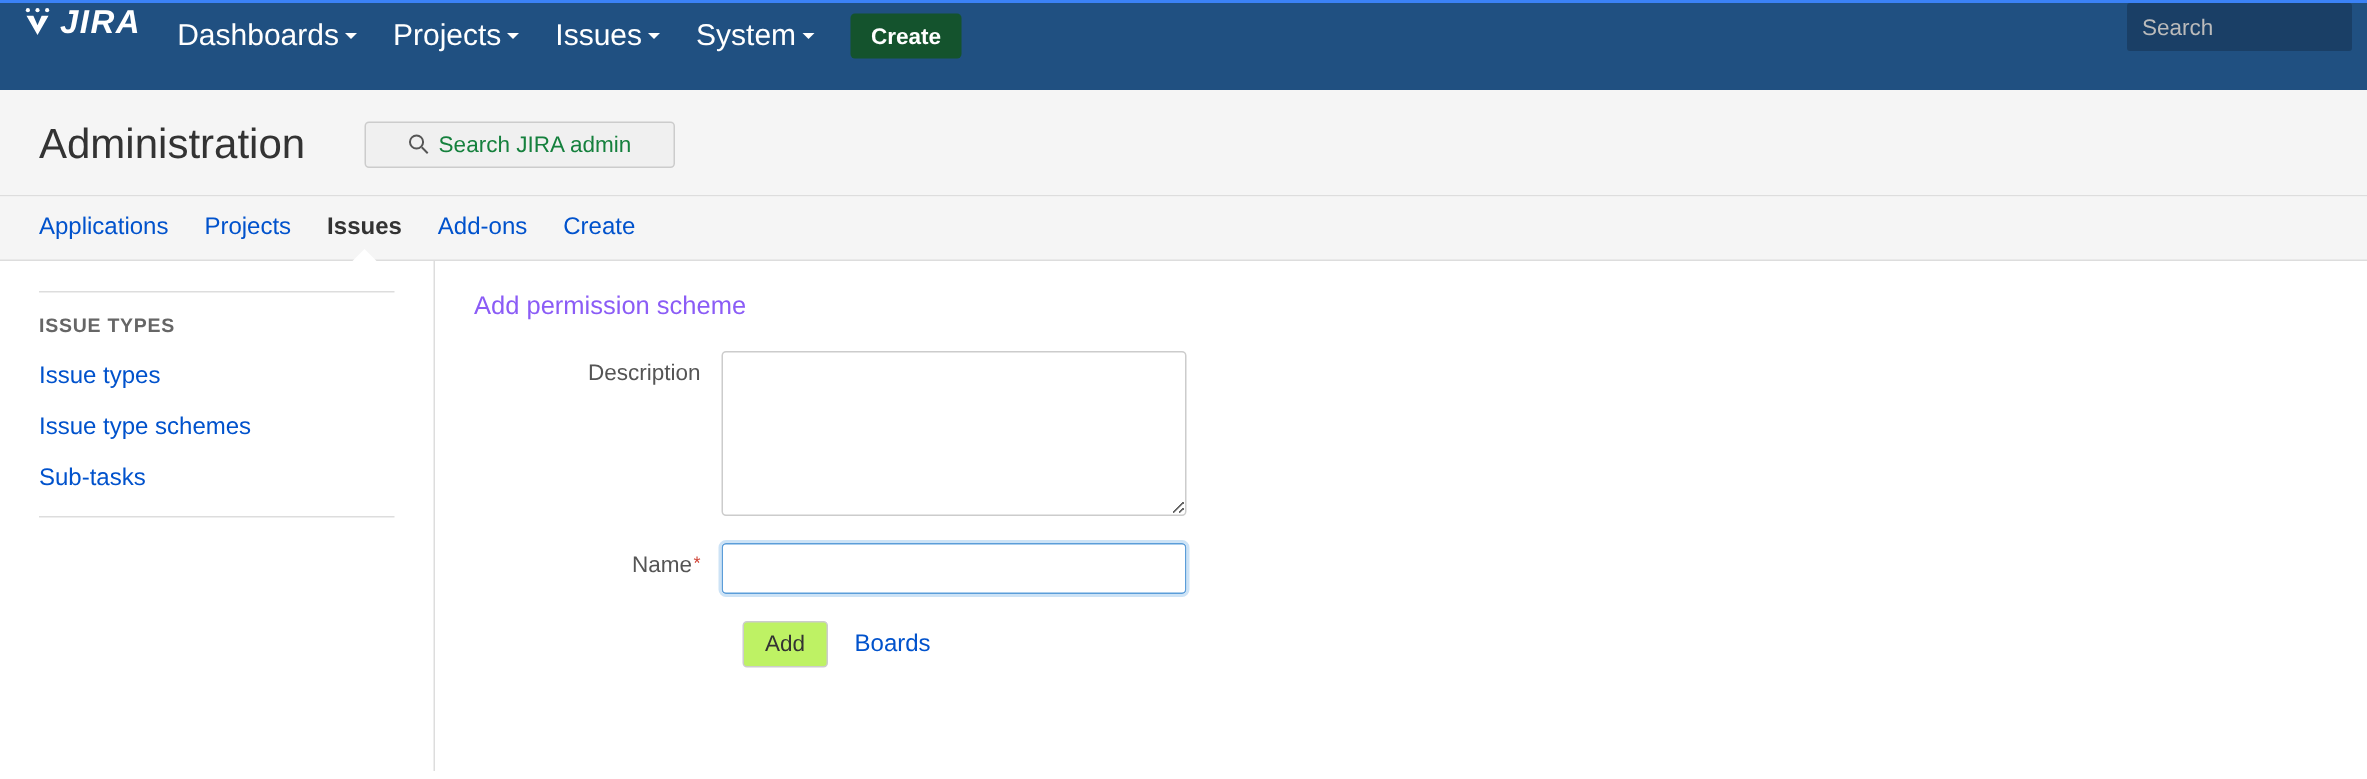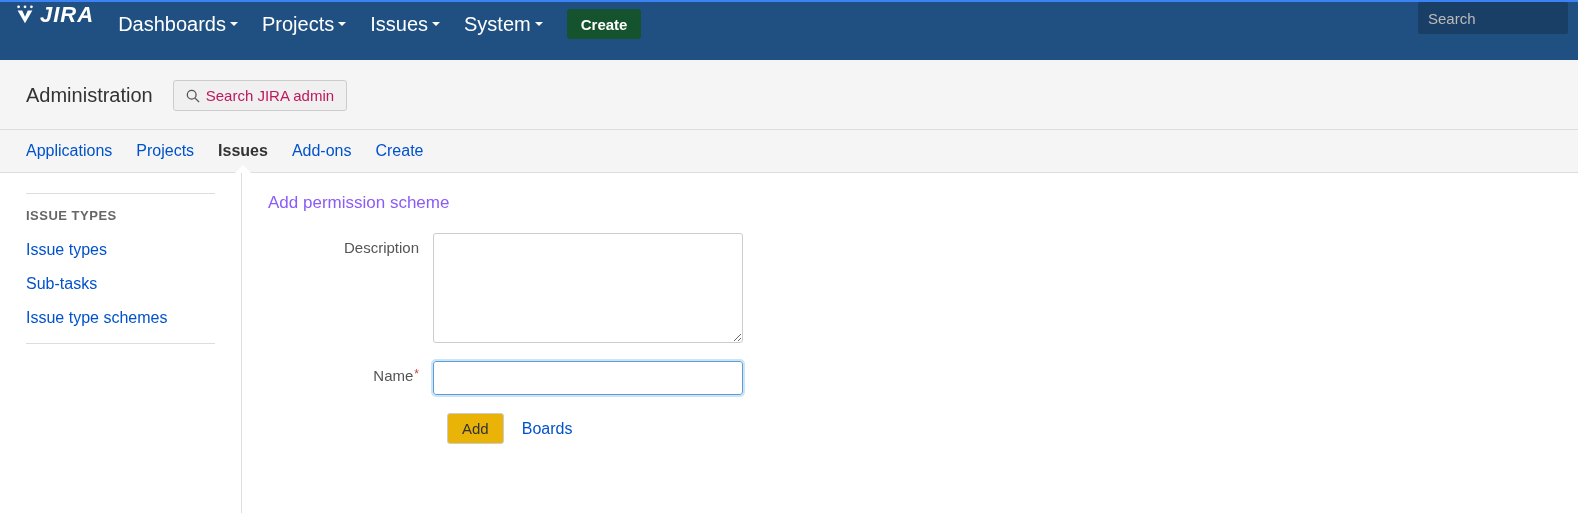--- a/index.html
+++ b/index.html
@@ -79,35 +79,36 @@
     border-bottom: 1px solid #ddd;
     padding: 20px 26px 0 26px;
   }
   .admin-title-row {
     display: flex;
     align-items: center;
     gap: 20px;
     padding-bottom: 18px;
   }
   .admin-title {
-    font-size: 20px;
+    font-size: 28px;
     font-weight: 400;
     color: #333;
   }
   .admin-search-btn {
     display: flex;
     align-items: center;
     border: 1px solid #ccc;
     background: #f0f0f0;
     border-radius: 3px;
-    padding: 6px 12px;
-    font-size: 15px;
-    color: #be185d;
+    padding: 6px 28px;
+    font-size: 15px;
+    color: #15803d;
     cursor: pointer;
     gap: 6px;
+    margin-left: 20px;
   }
   .admin-search-btn svg { fill: #555; }
 
   
   .admin-tabs {
     display: flex;
     gap: 24px;
     background: #f5f5f5;
     padding: 0 26px;
     border-bottom: 1px solid #ddd;
@@ -133,21 +134,21 @@
     border-left: 8px solid transparent;
     border-right: 8px solid transparent;
     border-bottom: 8px solid #fff;
   }
 
   
   .content-wrap {
     display: flex;
   }
   .sidebar {
-    width: 242px;
+    width: 290px;
     padding: 20px 26px;
     border-right: 1px solid #ddd;
     min-height: 340px;
   }
   .side-group {
     border-top: 1px solid #ddd;
     padding: 14px 0 8px 0;
   }
   .side-group:last-child {
     border-bottom: 1px solid #ddd;
@@ -214,21 +215,21 @@
     resize: both;
   }
   .form-actions {
     display: flex;
     align-items: center;
     gap: 18px;
     margin-left: 179px;
   }
   .add-btn {
     border: 1px solid #ccc;
-    background: #eab308;
+    background: #bef264;
     border-radius: 3px;
     padding: 6px 14px;
     font-size: 15px;
     color: #333;
     cursor: pointer;
   }
   .cancel-link {
     color: #0052cc;
     font-size: 16px;
     cursor: pointer;
@@ -290,22 +291,22 @@
   <div class="admin-tab">Add-ons</div>
   <div class="admin-tab">Create</div>
 </div>
 
 <div class="content-wrap">
 
   <div class="sidebar">
     <div class="side-group">
       <div class="side-header">ISSUE TYPES</div>
       <a class="side-link">Issue types</a>
+      <a class="side-link">Issue type schemes</a>
       <a class="side-link">Sub-tasks</a>
-      <a class="side-link">Issue type schemes</a>
     </div>
   </div>
 
   <div class="main">
     <div class="page-heading">Add permission scheme</div>
 
     <div class="form-row">
       <div class="form-label">Description</div>
       <textarea class="form-textarea" style=""></textarea>
     </div>

